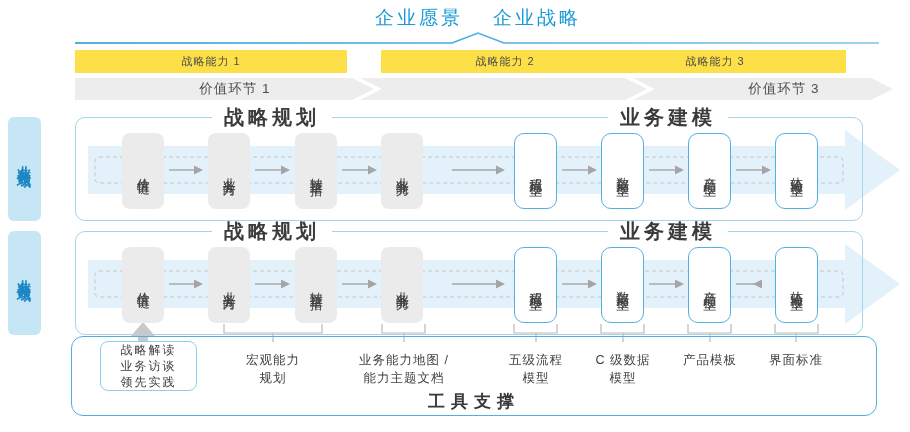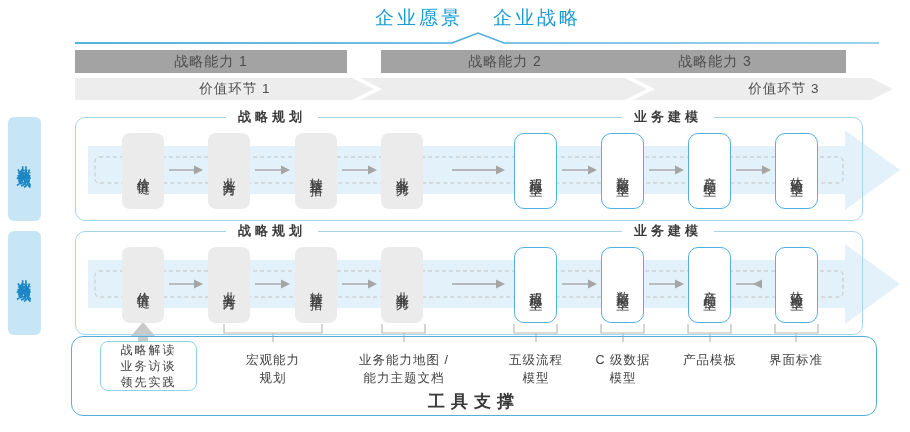--- a/index.html
+++ b/index.html
@@ -5,32 +5,32 @@
   * { margin:0; padding:0; box-sizing:border-box; }
   html,body { background:#fff; }
   body { font-family:"Liberation Sans", sans-serif; }
   .canvas { position:relative; width:910px; height:432px; background:#fff; overflow:hidden; }
   .abs { position:absolute; }
   .svgdeco { position:absolute; left:0; top:0; z-index:0; }
 
   .title-row { left:75px; top:5px; width:806px; display:flex; justify-content:center; gap:30px; z-index:2; }
   .title-row span { font-size:19px; font-weight:normal; color:#199bd7; letter-spacing:3px; }
 
-  .cap-bar { top:50px; height:23px; background:#a3a3a3; display:flex; align-items:center; justify-content:center;
-             font-size:14px; color:#4d4d4d; font-weight:500; letter-spacing:1px; z-index:2; }
+  .cap-bar { top:50px; height:23px; background:#fde047; display:flex; align-items:center; justify-content:center;
+             font-size:11px; color:#4d4d4d; font-weight:500; letter-spacing:1px; z-index:2; }
   .vl-label { top:78px; height:22px; display:flex; align-items:center; justify-content:center;
               font-size:13.5px; color:#4d4d4d; letter-spacing:1px; z-index:2;padding-left:48px; }
 
   .domain-box { left:8px; width:33px; height:104px; background:#c7e6f5; border-radius:6px;
                 display:flex; align-items:center; justify-content:center;
                 writing-mode:vertical-rl; text-orientation:mixed;
                 font-size:14px; font-weight:bold; color:#1d87c5; letter-spacing:3px; z-index:2; }
 
   .row-rect { left:75px; width:788px; height:104px; border:1px solid #a6d4ea; border-radius:10px; z-index:1; }
-  .row-header { height:20px; line-height:20px; background:#fff; padding:0 12px; font-size:13px; font-weight:bold;
+  .row-header { height:20px; line-height:20px; background:#fff; padding:0 12px; font-size:20px; font-weight:bold;
                 color:#3b3b3b; letter-spacing:4px; transform:translateX(-50%); z-index:2; white-space:nowrap; }
 
   .fbox { width:42px; height:76px; border-radius:8px; display:flex; align-items:center; justify-content:center;
           writing-mode:vertical-rl; text-orientation:mixed; font-size:13px; color:#404040;
           letter-spacing:2px; line-height:1.05; z-index:2; text-align:center; }
   .fbox.gray { background:#ebebeb; }
   .fbox.blue { background:#fff; border:1.5px solid #54b0de; border-radius:10px; width:43px; }
 
   .big-rect { left:71px; top:336px; width:806px; height:80px; border:1.5px solid #55add9; border-radius:12px; z-index:1; }
   .practice-box { left:100px; top:341px; width:97px; height:50px; border:1.5px solid #8ed0ea; border-radius:8px;

